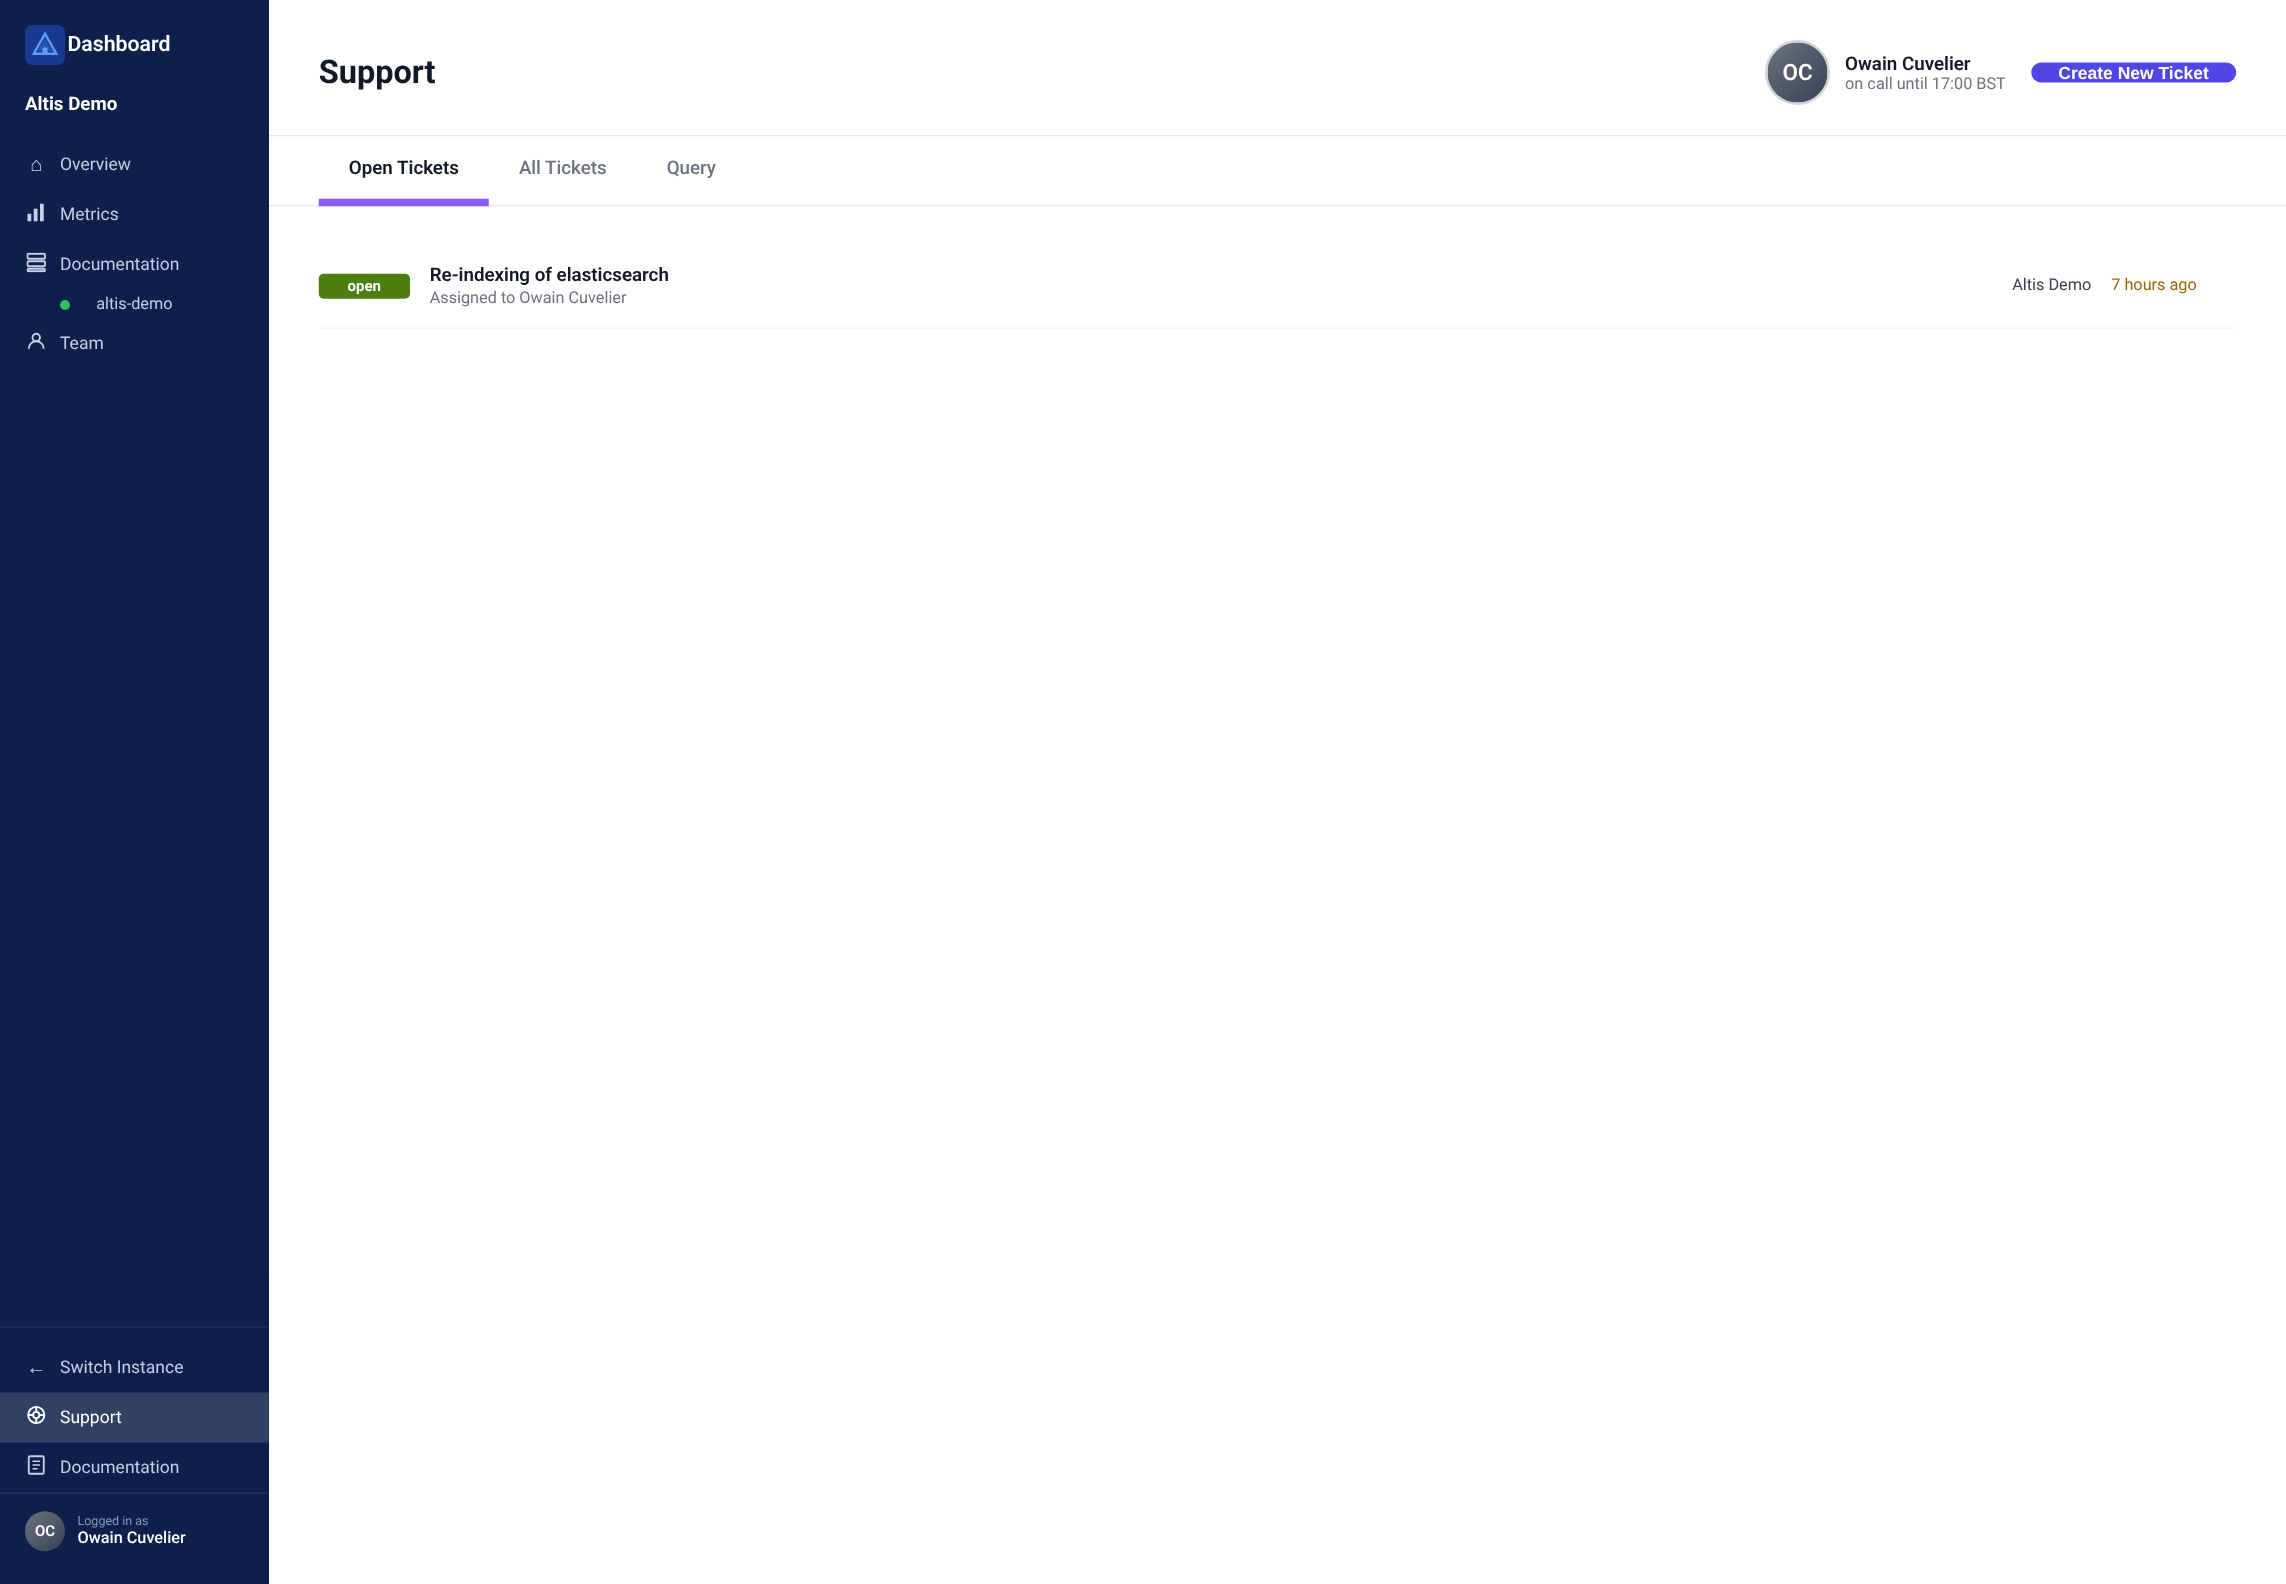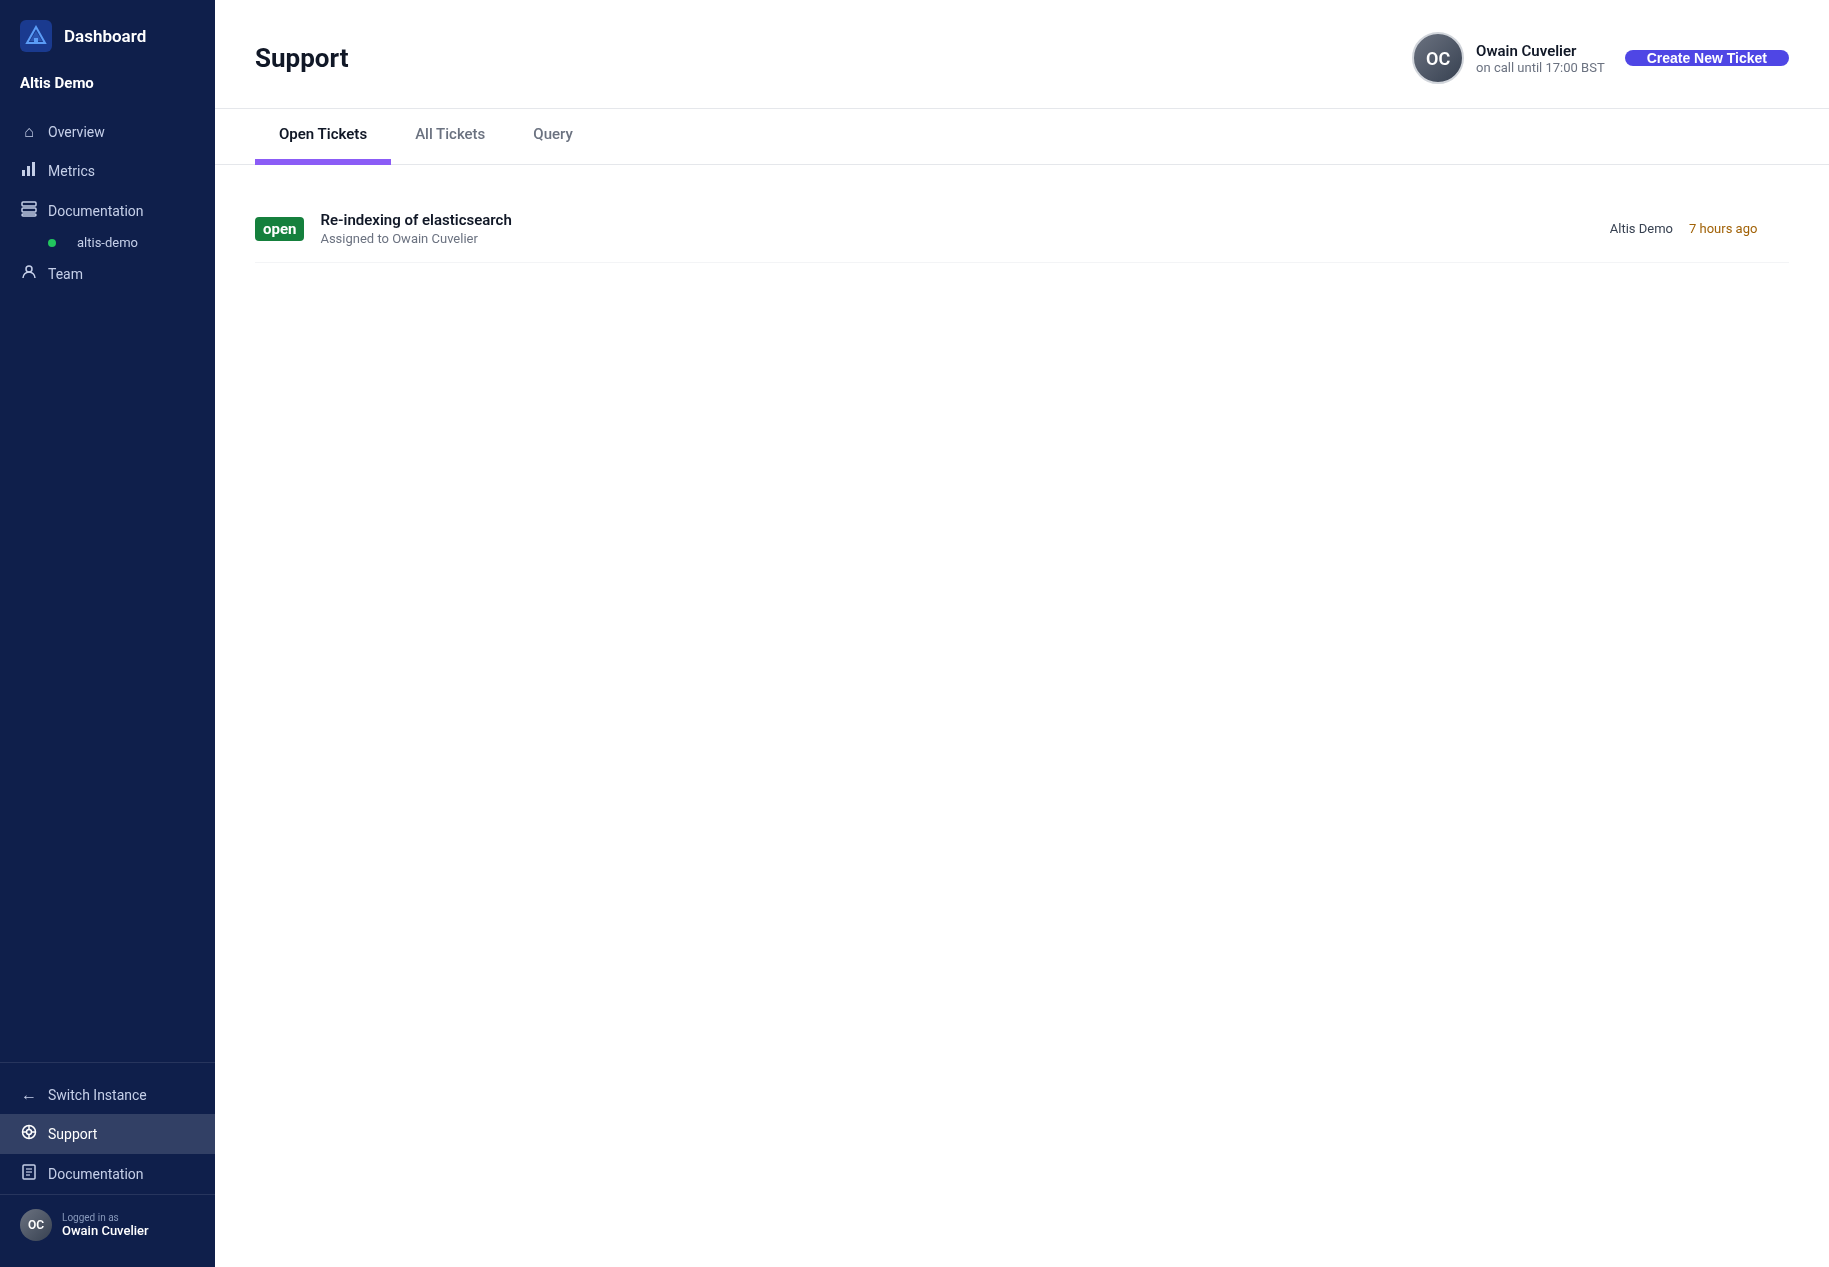--- a/index.html
+++ b/index.html
@@ -14,21 +14,21 @@
       flex-direction: column;
       color: #fff;
       height: 100vh;
       position: fixed;
       left: 0; top: 0;
     }
 
     .sidebar-logo {
       display: flex;
       align-items: center;
-      gap: 12px;
+      gap: 2px;
       padding: 20px 20px 18px;
     }
     .logo-icon {
       width: 32px;
       height: 32px;
       background: #1a3a8f;
       border-radius: 6px;
       display: flex; align-items: center; justify-content: center;
       font-size: 14px; font-weight: bold; color: #5b9cf6;
     }
@@ -189,25 +189,25 @@
     .ticket-row {
       display: flex;
       align-items: center;
       padding: 16px 0;
       border-bottom: 1px solid #f3f4f6;
       cursor: pointer;
       gap: 16px;
     }
 
     .badge-open {
-      background: #15803d;
-      color: #fff;
-      font-size: 15px;
+      background: #4d7c0f;
+      color: #fff;
+      font-size: 12px;
       font-weight: 700;
-      padding: 3px 8px;
+      padding: 3px 23px;
       border-radius: 4px;
       text-transform: lowercase;
       min-width: 44px;
       text-align: center;
     }
 
     .ticket-info { flex: 1; }
     .ticket-title { font-size: 15px; font-weight: 600; color: #111827; }
     .ticket-assignee { font-size: 13px; color: #6b7280; margin-top: 2px; }
 

